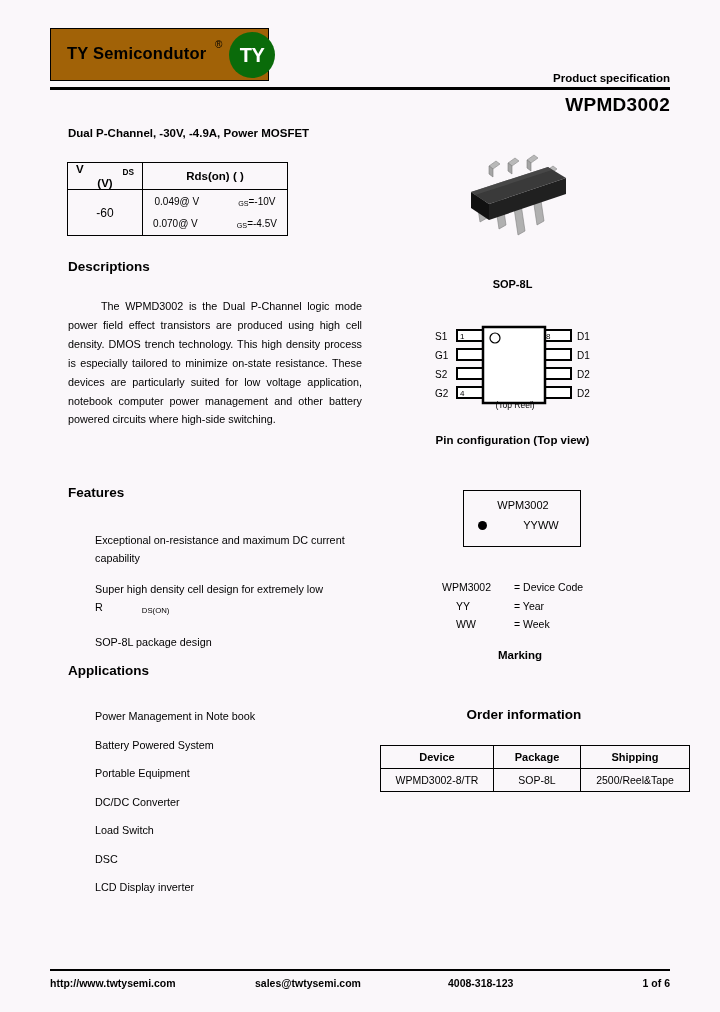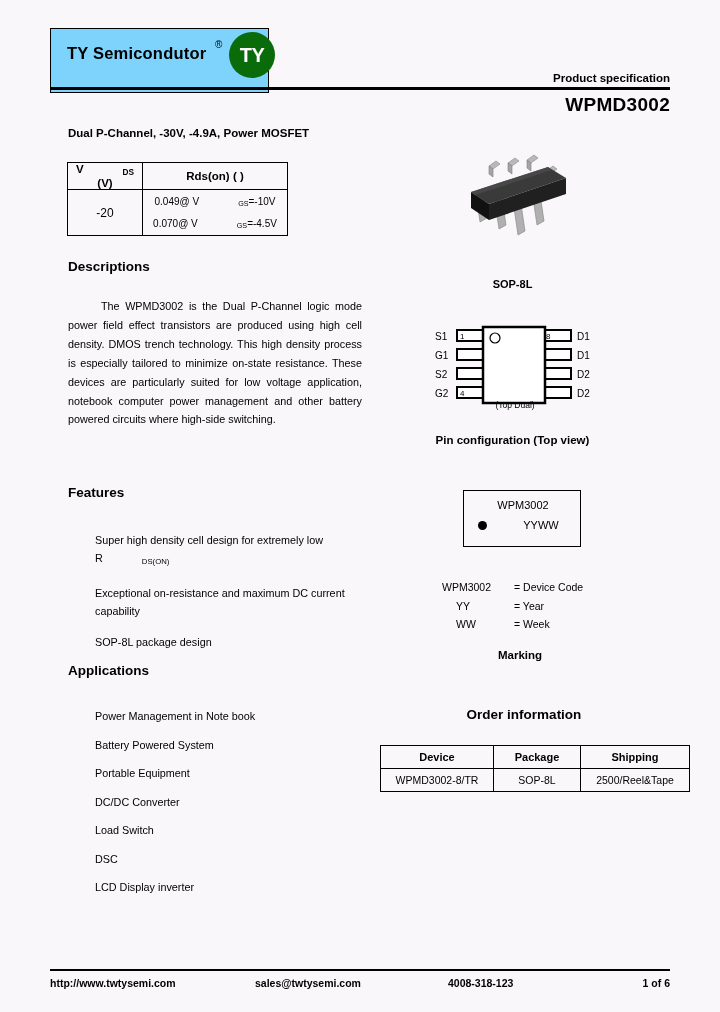--- a/index.html
+++ b/index.html
@@ -19,23 +19,23 @@
     position: absolute;
     left: 0; top: 0;
     width: 720px;
     height: 1012px;
   }
 
   
   .logo-box {
     position: absolute;
     left: 50px; top: 28px;
-    width: 219px; height: 65px;
+    width: 219px; height: 53px;
     border: 1px solid #000;
-    background: #7dd3fc;
+    background: #a16207;
     box-sizing: border-box;
   }
   .logo-text {
     position: absolute;
     left: 16px; top: 15px;
     font-size: 16.5px;
     font-weight: bold;
     letter-spacing: 0.2px;
     white-space: nowrap;
   }
@@ -304,36 +304,36 @@
 
   <div class="subtitle">Dual P-Channel, -30V, -4.9A, Power MOSFET</div>
 
   <table class="spec-table">
     <tbody>
         <tr>
       <th class="c-vds"><span>V</span><sub>DS</sub><span> (V)</span></th>
       <th class="c-rds">Rds(on) (   )</th>
     </tr>
     <tr>
-      <td class="val">-20</td>
+      <td class="val">-60</td>
       <td class="rds-cell">
         <div class="rds-line"><span>0.049@ V</span><sub>GS</sub><span>=-10V</span></div>
         <div class="rds-line"><span>0.070@ V</span><sub>GS</sub><span>=-4.5V</span></div>
       </td>
     </tr>
   </tbody>
     </table>
 
   <div class="sec-head" id="desc-head">Descriptions</div>
   <div class="desc-body">The WPMD3002 is the Dual P-Channel logic mode power field effect transistors are produced using high cell density. DMOS trench technology. This high density process is especially tailored to minimize on-state resistance. These devices are particularly suited for low voltage application, notebook computer power management and other battery powered circuits where high-side switching.</div>
 
   <div class="sec-head" id="feat-head">Features</div>
   <div class="feat-list">
+    <div class="feat-item">Exceptional on-resistance and maximum DC current capability</div>
     <div class="feat-item"><span>Super high density cell design for extremely low </span><span>R</span><sub>DS(ON)</sub></div>
-    <div class="feat-item">Exceptional on-resistance and maximum DC current capability</div>
     <div class="feat-item">SOP-8L package design</div>
   </div>
 
   <div class="sec-head" id="app-head">Applications</div>
   <div class="app-list">
     <div class="app-item">Power Management in Note book</div>
     <div class="app-item">Battery Powered System</div>
     <div class="app-item">Portable Equipment</div>
     <div class="app-item">DC/DC Converter</div>
     <div class="app-item">Load Switch</div>
@@ -397,21 +397,21 @@
 
     <text x="35" y="14" font-family="Liberation Sans, sans-serif" font-size="8">1</text>
     <text x="35" y="71" font-family="Liberation Sans, sans-serif" font-size="8">4</text>
     <text x="121" y="14" font-family="Liberation Sans, sans-serif" font-size="8">8</text>
 
     <text x="152" y="15" font-family="Liberation Sans, sans-serif" font-size="10">D1</text>
     <text x="152" y="34" font-family="Liberation Sans, sans-serif" font-size="10">D1</text>
     <text x="152" y="53" font-family="Liberation Sans, sans-serif" font-size="10">D2</text>
     <text x="152" y="72" font-family="Liberation Sans, sans-serif" font-size="10">D2</text>
   </svg>
-  <div class="pin-topview">(Top Dual)</div>
+  <div class="pin-topview">(Top Reel)</div>
   <div class="pin-caption">Pin configuration (Top view)</div>
 
   <div class="marking-box">
     <div class="marking-dot"></div>
     <div class="marking-l1">WPM3002</div>
     <div class="marking-l2">YYWW</div>
   </div>
 
   <div class="mark-legend">
     <div class="ml-row"><span class="lt">WPM3002</span><span class="lr">= Device Code</span></div>

